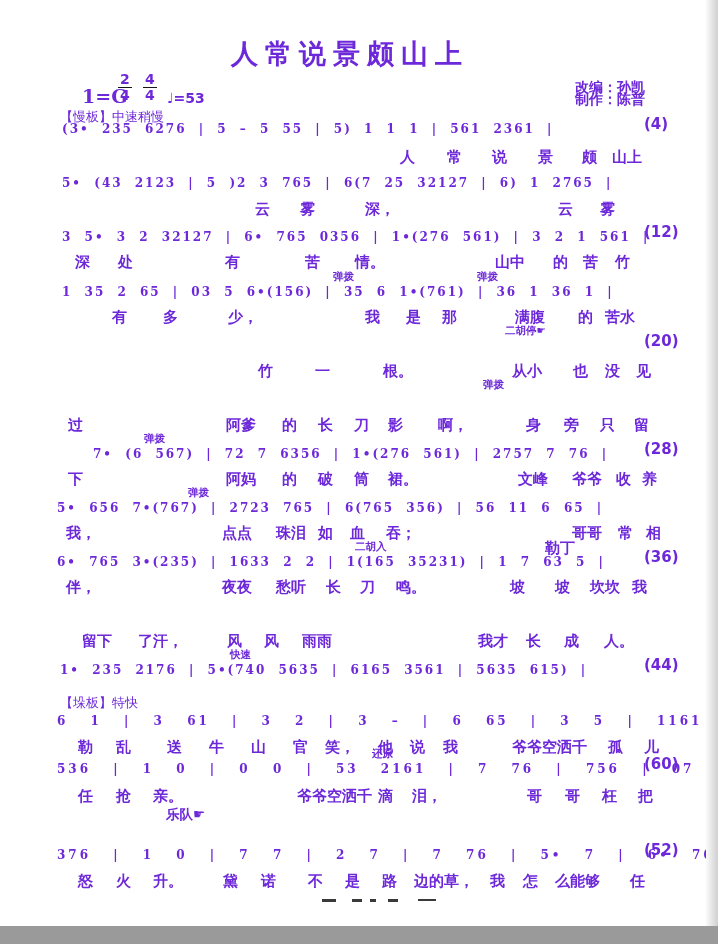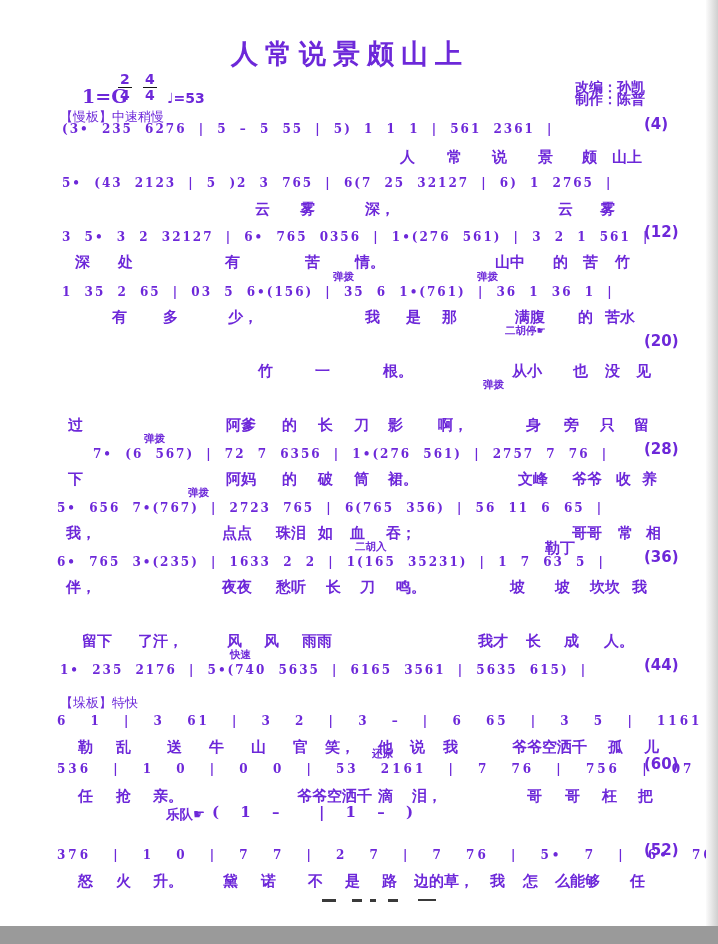--- a/index.html
+++ b/index.html
@@ -221,21 +221,20 @@
         <span class="lyric" style="left: 297px; top: 25px;">爷爷空洒千</span>
         <span class="lyric" style="left: 378px; top: 25px;">滴</span>
         <span class="lyric" style="left: 412px; top: 25px;">泪，</span>
         <span class="lyric" style="left: 527px; top: 25px;">哥</span>
         <span class="lyric" style="left: 565px; top: 25px;">哥</span>
         <span class="lyric" style="left: 602px; top: 25px;">枉</span>
         <span class="lyric" style="left: 638px; top: 25px;">把</span>
       </div>
       <div class="system orchestra" style="top: 803px;">
         <span class="orch-label" style="left: 166px;">乐队☛</span>
-        <span class="notes" style="left: 212px;">( 1 –  | 1 – )</span>
       </div>
       <div class="system spread" style="top: 848px;">
         <span class="notes" style="left: 57px;">376 | 1 0 | 7 7 | 2 7 | 7 76 | 5• 7 | 6• 765 | 3 5 |</span>
         <span class="measure">(52)</span>
         <span class="lyric" style="left: 78px; top: 24px;">怒</span>
         <span class="lyric" style="left: 116px; top: 24px;">火</span>
         <span class="lyric" style="left: 153px; top: 24px;">升。</span>
         <span class="lyric" style="left: 223px; top: 24px;">黛</span>
         <span class="lyric" style="left: 261px; top: 24px;">诺</span>
         <span class="lyric" style="left: 308px; top: 24px;">不</span>

